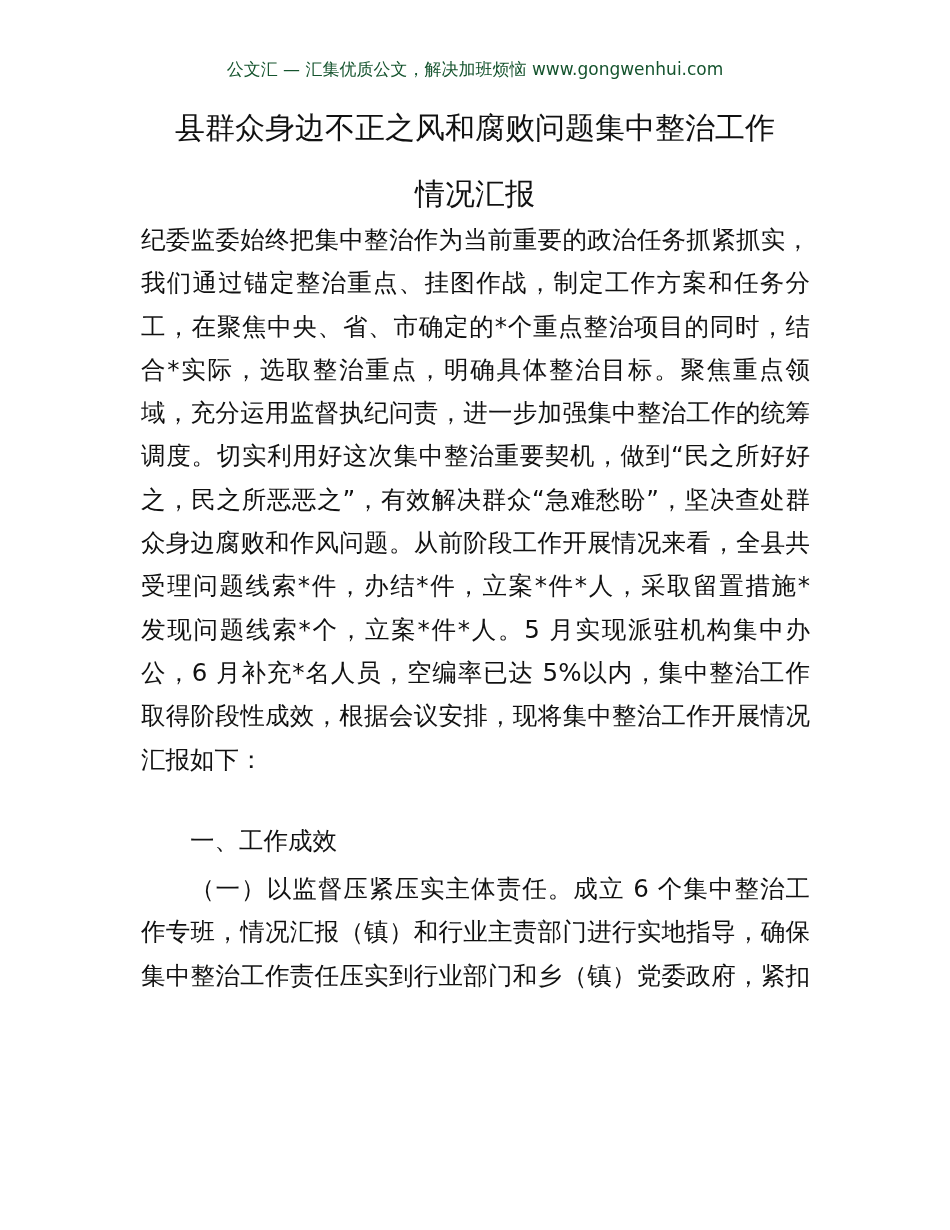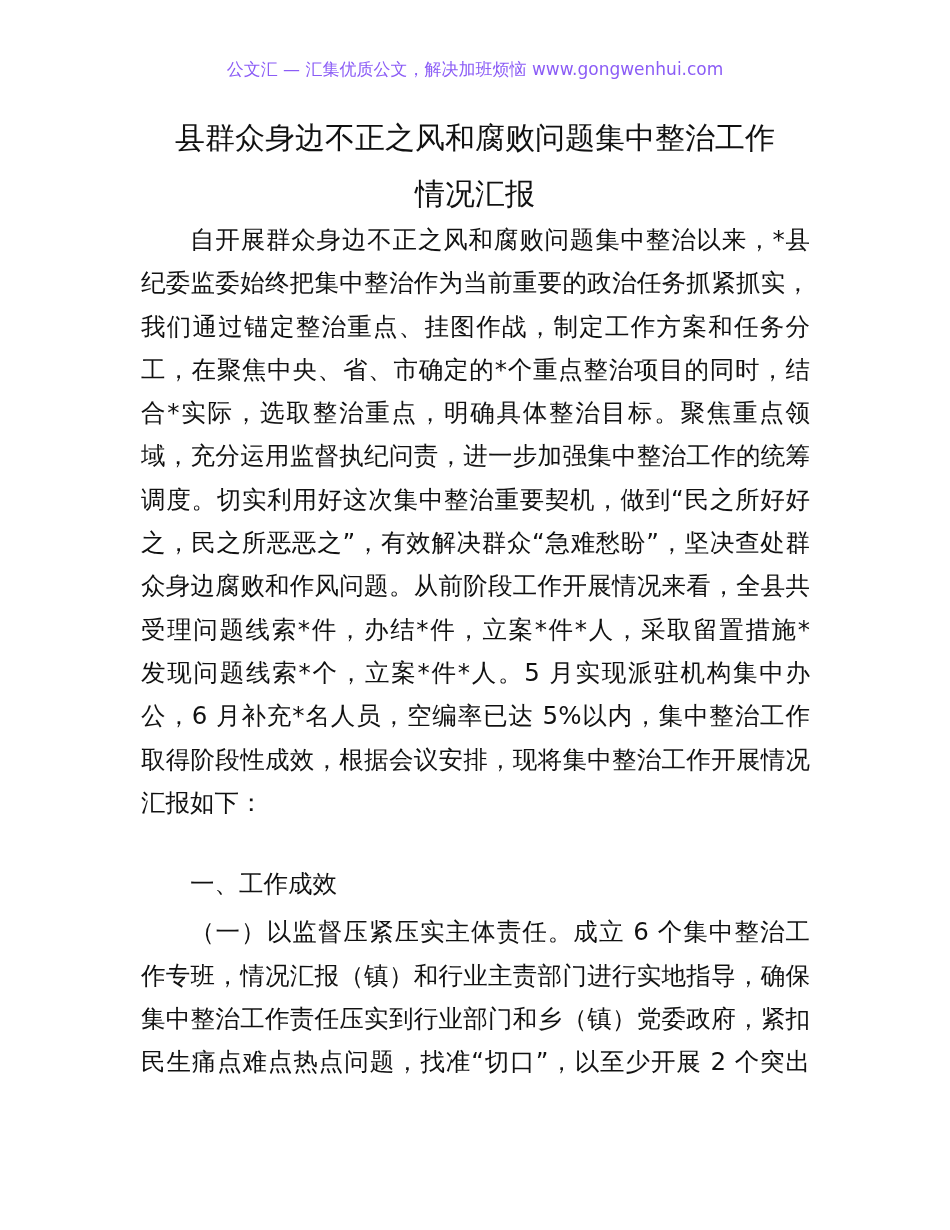--- a/index.html
+++ b/index.html
@@ -1,43 +1,42 @@
 <!DOCTYPE html>
 <html><head>
 <meta charset="utf-8">
 <style>
   html, body { margin: 0; padding: 0; background: #ffffff; }
   body { width: 950px; height: 1230px; position: relative; overflow: hidden;
          font-family: "DejaVu Sans", "Liberation Sans", sans-serif; color: #111; }
   .watermark { position: absolute; top: 58px; left: 0; width: 950px; text-align: center;
-               font-size: 17px; color: #8b5cf6; letter-spacing: 0px; }
+               font-size: 17px; color: #14532d; letter-spacing: 0px; }
   .title { position: absolute; left: 0; width: 950px; text-align: center;
            font-size: 30px; color: #111; line-height: 44px; }
-  .title.l1 { top: 116px; font-family: Liberation Serif, serif; }
+  .title.l1 { top: 106px; font-family: Liberation Serif, serif; }
   .title.l2 { top: 172px; }
   .body { position: absolute; left: 141px; width: 669px; top: 218px; }
   .line { font-size: 24.5px; line-height: 43.3px; height: 43.3px; white-space: nowrap;
           text-align: justify; text-align-last: justify; overflow: hidden; }
   .line.last { text-align-last: left; }
   .line.indent { padding-left: 49px; }
   .heading { font-size: 24.5px; line-height: 43.3px; height: 43.3px; padding-left: 49px;
              margin-top: 38px; white-space: nowrap; }
   .para2 { margin-top: 5px; }
 </style>
 </head>
 <body>
 
 <div class="watermark">公文汇 — 汇集优质公文，解决加班烦恼 www.gongwenhui.com</div>
 
 <div class="title l1">县群众身边不正之风和腐败问题集中整治工作</div>
 <div class="title l2">情况汇报</div>
 
 <div class="body">
   <div>
-    <div class="line indent">自开展群众身边不正之风和腐败问题集中整治以来，*县</div>
     <div class="line">纪委监委始终把集中整治作为当前重要的政治任务抓紧抓实，</div>
     <div class="line">我们通过锚定整治重点、挂图作战，制定工作方案和任务分</div>
     <div class="line">工，在聚焦中央、省、市确定的*个重点整治项目的同时，结</div>
     <div class="line">合*实际，选取整治重点，明确具体整治目标。聚焦重点领</div>
     <div class="line">域，充分运用监督执纪问责，进一步加强集中整治工作的统筹</div>
     <div class="line">调度。切实利用好这次集中整治重要契机，做到“民之所好好</div>
     <div class="line">之，民之所恶恶之”，有效解决群众“急难愁盼”，坚决查处群</div>
     <div class="line">众身边腐败和作风问题。从前阶段工作开展情况来看，全县共</div>
     <div class="line">受理问题线索*件，办结*件，立案*件*人，采取留置措施*</div>
     <div class="line">发现问题线索*个，立案*件*人。5 月实现派驻机构集中办</div>
@@ -45,15 +44,14 @@
     <div class="line">取得阶段性成效，根据会议安排，现将集中整治工作开展情况</div>
     <div class="line last">汇报如下：</div>
   </div>
 
   <div class="heading">一、工作成效</div>
 
   <div class="para2">
     <div class="line indent">（一）以监督压紧压实主体责任。成立 6 个集中整治工</div>
     <div class="line">作专班，情况汇报（镇）和行业主责部门进行实地指导，确保</div>
     <div class="line">集中整治工作责任压实到行业部门和乡（镇）党委政府，紧扣</div>
-    <div class="line">民生痛点难点热点问题，找准“切口”，以至少开展 2 个突出</div>
   </div>
 </div>
 
 </body></html>

